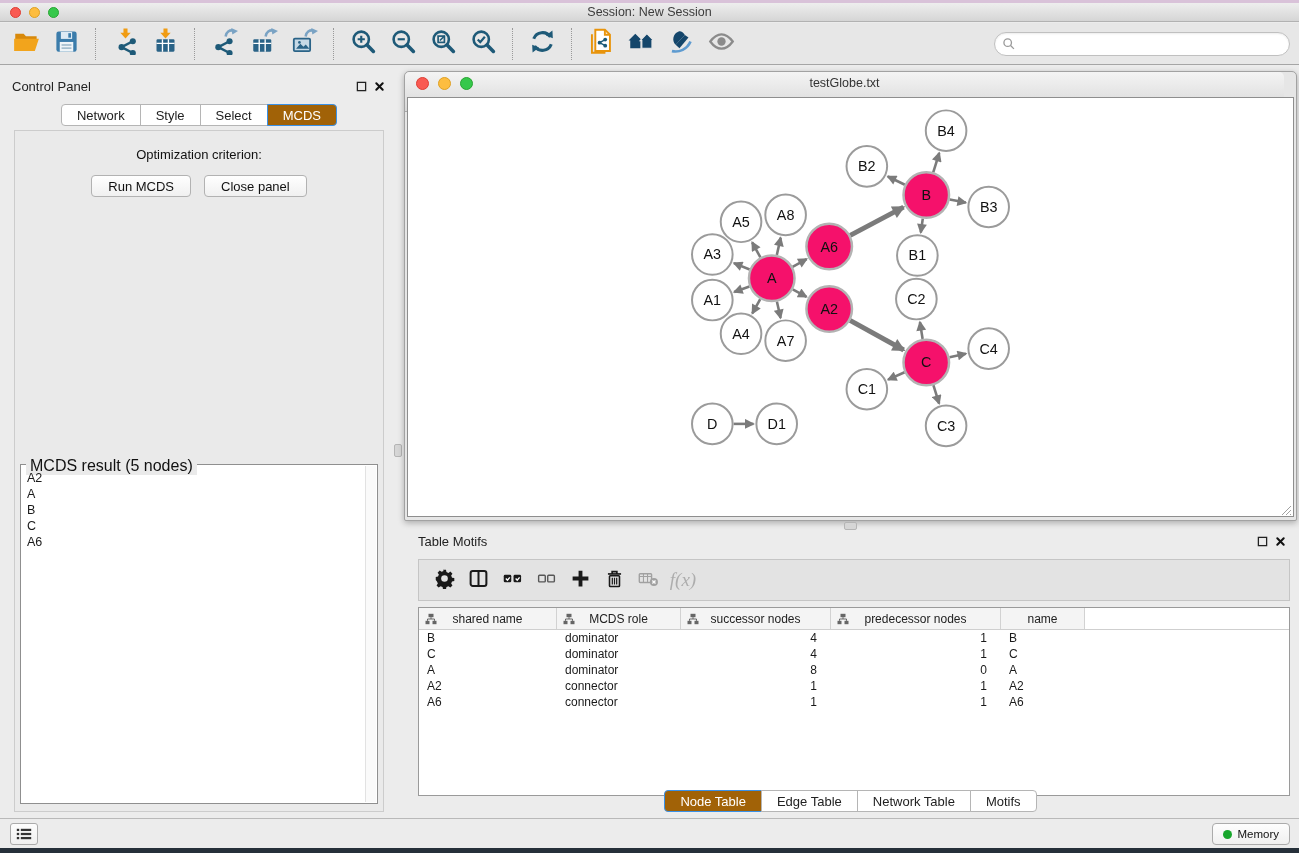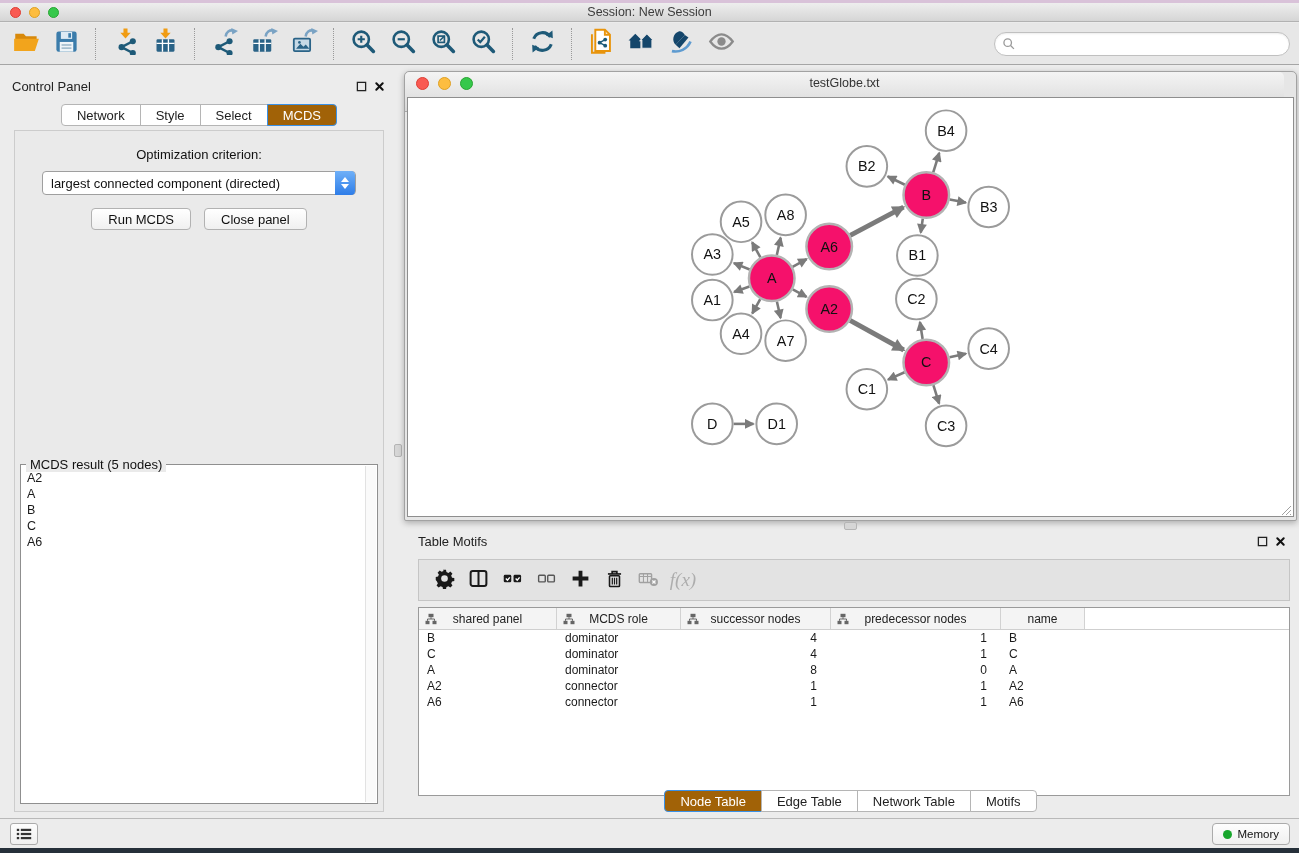--- a/index.html
+++ b/index.html
@@ -54,21 +54,21 @@
     position:relative; display:flex; align-items:center; }
   .criterion .sel-text { font-size:13px; padding-left:8px; color:#111; }
   .criterion .stepper { position:absolute; right:0; top:-1px; bottom:-1px; width:20px; border-radius:0 4px 4px 0;
     background:linear-gradient(#6fb0f8,#2e7de8); display:flex; flex-direction:column; align-items:center; justify-content:center; gap:2px; }
   .stepper .up { width:0; height:0; border-left:4px solid transparent; border-right:4px solid transparent; border-bottom:5px solid #fff; }
   .stepper .down { width:0; height:0; border-left:4px solid transparent; border-right:4px solid transparent; border-top:5px solid #fff; }
   .btn-row { margin-top:13px; display:flex; justify-content:center; gap:13px; }
   .btn { height:22px; padding:0 16px; font-size:13px; background:linear-gradient(#ffffff,#f0f0f0);
     border:1px solid #b2b2b2; border-radius:4px; color:#111; cursor:default; font-family:inherit; }
   .result-box { position:absolute; left:5px; right:5px; top:333px; bottom:7px; border:1px solid #8f8f8f; background:#fff; }
-  .result-box .legend { position:absolute; top:-8px; left:5px; background:#eaeaea; padding:0 4px; font-size:13px; color:#111; }
+  .result-box .legend { position:absolute; top:-8px; left:5px; background:#eaeaea; padding:0 4px; font-size:16px; color:#111; }
   .result-list { position:absolute; top:5px; left:1px; right:13px; bottom:1px; overflow:hidden; }
   .result-item { font-size:12.5px; line-height:16px; padding-left:5px; }
   .result-scroll { position:absolute; top:1px; right:1px; bottom:1px; width:11px; background:#fafafa; border-left:1px solid #e2e2e2; }
 
   
   .v-split-knob { position:absolute; left:394px; top:373px; width:8px; height:13px; background:#d6d6d6;
     border:1px solid #b5b5b5; border-radius:2px; }
   .h-split-knob { position:absolute; left:844px; top:451px; width:13px; height:8px; background:#d6d6d6;
     border:1px solid #b5b5b5; border-radius:2px; }
 
@@ -298,27 +298,20 @@
         </span>
       </div>
       <div class="cp-tabs" id="cp-tabs">
           <div class="seg-tab first">Network</div>
           <div class="seg-tab">Style</div>
           <div class="seg-tab">Select</div>
           <div class="seg-tab last active">MCDS</div>
         </div>
       <div class="cp-content">
         <div class="opt-label">Optimization criterion:</div>
-        <div class="criterion">
-          <span class="sel-text">largest connected component (directed)</span>
-          <span class="stepper">
-              <span class="up"></span>
-              <span class="down"></span>
-            </span>
-        </div>
         <div class="btn-row">
           <button class="btn">Run MCDS</button>
           <button class="btn">Close panel</button>
         </div>
         <div class="result-box">
           <span class="legend">MCDS result (5 nodes)</span>
           <div class="result-list" id="result-list">
               <div class="result-item">A2</div>
               <div class="result-item">A</div>
               <div class="result-item">B</div>
@@ -534,21 +527,21 @@
         </div>
       <div class="tablewrap">
         <div class="thead" id="thead">
             <div class="th" style="width: 138px;">
               <svg viewBox="0 0 12 12">
                 <rect x="3.5" y="0.8" width="5" height="3.4" fill="#666"></rect>
                 <rect x="0.5" y="7.8" width="4" height="3.4" fill="#666"></rect>
                 <rect x="7.5" y="7.8" width="4" height="3.4" fill="#666"></rect>
                 <path d="M6 4.2v1.8M2.5 7.8V6h7v1.8" stroke="#666" fill="none" stroke-width="1"></path>
               </svg>
-              <span>shared panel</span>
+              <span>shared name</span>
             </div>
             <div class="th" style="width: 124px;">
               <svg viewBox="0 0 12 12">
                 <rect x="3.5" y="0.8" width="5" height="3.4" fill="#666"></rect>
                 <rect x="0.5" y="7.8" width="4" height="3.4" fill="#666"></rect>
                 <rect x="7.5" y="7.8" width="4" height="3.4" fill="#666"></rect>
                 <path d="M6 4.2v1.8M2.5 7.8V6h7v1.8" stroke="#666" fill="none" stroke-width="1"></path>
               </svg>
               <span>MCDS role</span>
             </div>

